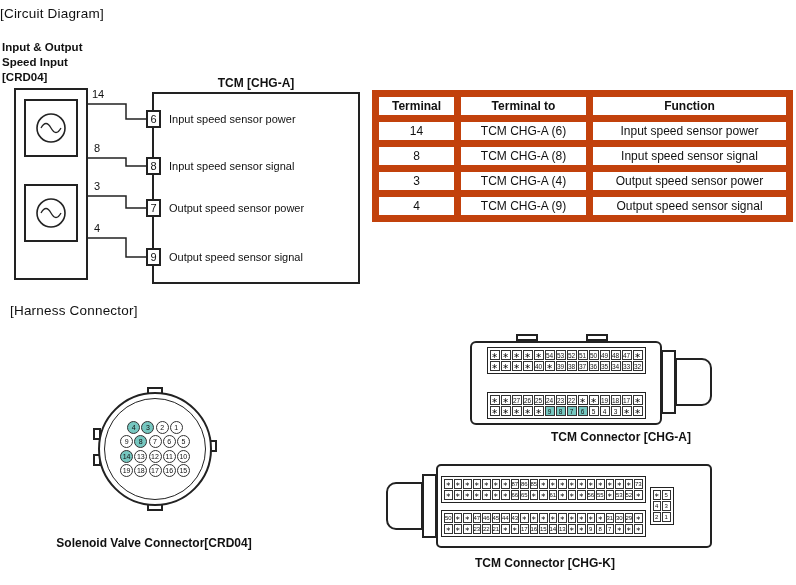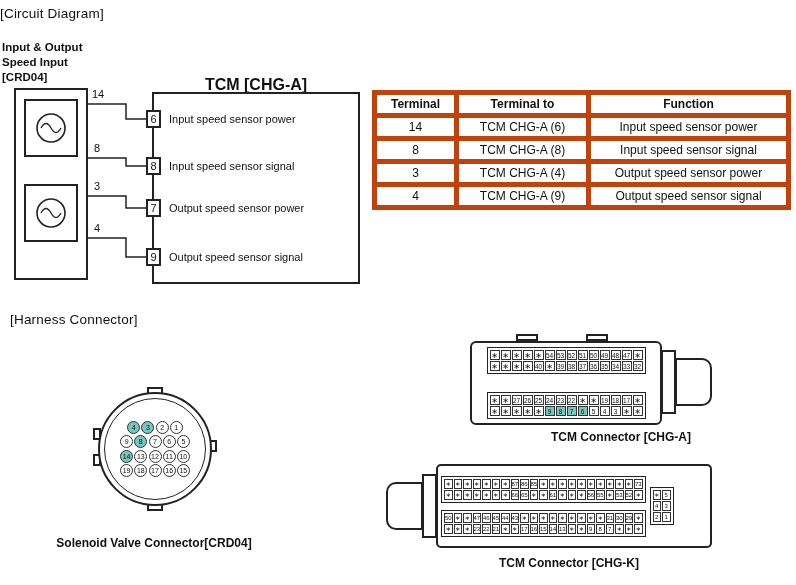--- a/index.html
+++ b/index.html
@@ -8,33 +8,33 @@
         font-family:"Liberation Sans",sans-serif;color:#111}
   .abs{position:absolute}
   .heading{font-size:13.5px;letter-spacing:.2px}
 
   
   .sensor-label{left:2px;top:40px;width:108px;text-align:left;font-weight:bold;
                 font-size:11.5px;line-height:1.3}
   .sensor-box{left:14px;top:88px;width:74px;height:192px;border:2px solid #222}
   .sensor-inner{left:24px;width:54px;height:58px;border:2px solid #222;
                 display:flex;align-items:center;justify-content:center;background:#fff}
-  .tcm-label{left:152px;top:76px;width:208px;text-align:center;font-weight:bold;font-size:16px}
+  .tcm-label{left:152px;top:76px;width:208px;text-align:center;font-weight:bold;font-size:12px}
   .tcm-box{left:152px;top:92px;width:208px;height:192px;border:2px solid #222;background:#fff}
   .wires{left:0;top:0;pointer-events:none}
   .wire-num{position:absolute;font-size:11px}
   .tcm-pin{position:absolute;left:146px;display:flex;align-items:center;gap:8px}
   .pin-box{display:inline-block;width:15px;height:18px;border:2px solid #222;background:#fff;
            text-align:center;line-height:15px;font-size:11px}
   .pin-label{font-size:11px;white-space:nowrap}
 
   
   .conn-table{position:absolute;left:372px;top:90px;border-collapse:collapse;
               border:2px solid #222;font-size:12px;background:#fff}
-  .conn-table th,.conn-table td{border:5px solid #c2410c;text-align:center;padding:2px 3px;height:20px}
+  .conn-table th,.conn-table td{border:7px solid #c2410c;text-align:center;padding:2px 3px;height:20px}
   .conn-table th{font-weight:bold}
   .conn-table th:nth-child(1){width:82px}
   .conn-table th:nth-child(2){width:132px}
   .conn-table th:nth-child(3){width:200px}
 
   
   .pin-row{display:flex;justify-content:center}
   .pin{display:inline-block;width:10px;height:10px;line-height:9px;font-size:6.5px;
        text-align:center;border:1px solid #333;margin:.5px;background:#fff;color:#111}
   .pin.star{font-size:8px;line-height:9px}
@@ -65,29 +65,29 @@
   
   .chgk{left:386px;top:460px;width:334px;height:92px}
   .chgk-brk2{position:absolute;left:0;top:22px;width:37px;height:48px;border:2px solid #222;
              border-radius:10px 0 0 10px;background:#fff}
   .chgk-brk1{position:absolute;left:36px;top:14px;width:15px;height:64px;border:2px solid #222;background:#fff}
   .chgk-body{position:absolute;left:50px;top:4px;width:276px;height:84px;border:2.5px solid #222;
              border-radius:5px;background:#fff;display:flex;align-items:center;gap:4px;padding:3px}
   .chgk-pins{display:flex;flex-direction:column;gap:7px}
   .chgk-grid .pin{width:8.5px;font-size:6px}
   .chgk-side{border:1.5px solid #222;padding:1.5px;background:#fff}
-  .chgk-label{left:402px;top:556px;width:334px;text-align:center;font-weight:bold;font-size:12px}
+  .chgk-label{left:378px;top:556px;width:334px;text-align:center;font-weight:bold;font-size:12px}
 </style>
 </head>
 <body>
 
 <div class="page">
 
   <span class="abs heading" style="left:0;top:6px">[Circuit Diagram]</span>
-  <span class="abs heading" style="left:10px;top:312px">[Harness Connector]</span>
+  <span class="abs heading" style="left:10px;top:303px">[Harness Connector]</span>
 
   <div class="abs sensor-label">
     <div>Input &amp; Output</div>
     <div>Speed Input</div>
     <div>[CRD04]</div>
   </div>
 
   <svg class="abs wires" width="370" height="300">
     <path d="M88 104 H126 V119 H146" fill="none" stroke="#222" stroke-width="1.5"></path>
     <path d="M88 158 H126 V166 H146" fill="none" stroke="#222" stroke-width="1.5"></path>

